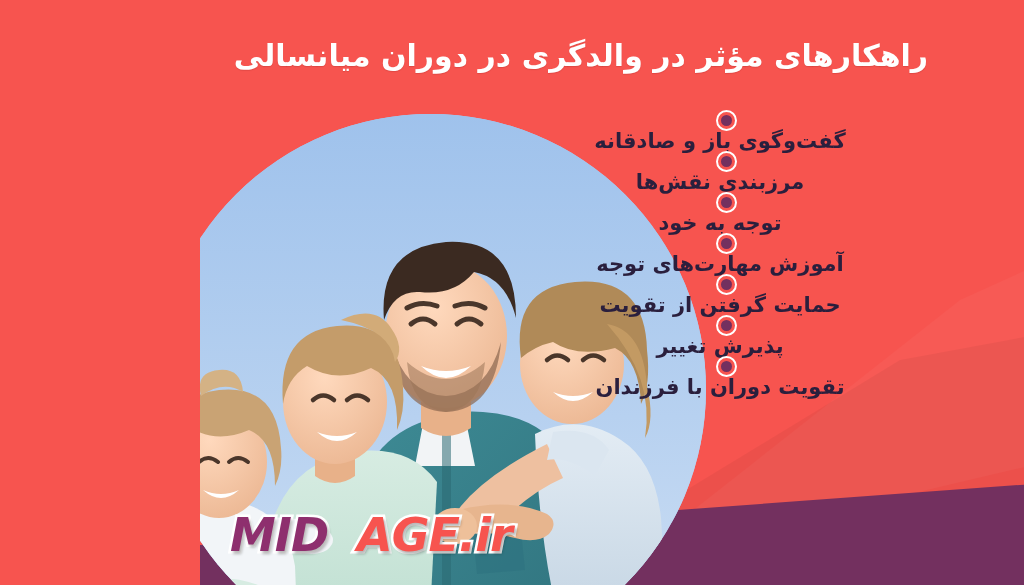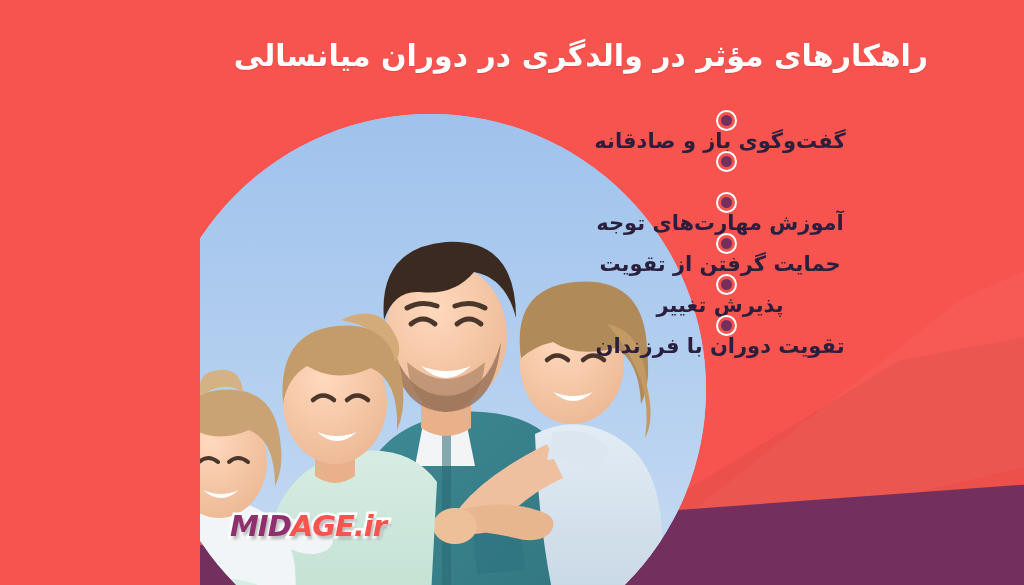--- a/index.html
+++ b/index.html
@@ -110,28 +110,29 @@
     font-weight:bold;
     white-space:nowrap;
     line-height:1;
   }
 
   
   .logo {
     position:absolute;
     left:30px; top:512px;
     font-family:"DejaVu Sans", sans-serif;
-    font-size:29px;
+    font-size:46px;
     font-weight:bold;
     font-style:italic;
     letter-spacing:-1px;
     direction:ltr;
     display:flex;
     align-items:baseline;
     line-height:1;
+    gap:29px;
   }
   .logo-mid {
     color:#8e2f6e;
     -webkit-text-stroke:5px #ffffff;
     paint-order:stroke fill;
     text-shadow:2px 3px 3px rgba(0,0,0,.28);
   }
   .logo-age {
     color:#f7544f;
     -webkit-text-stroke:5px #ffffff;
@@ -276,20 +277,27 @@
     <li class="bullet-item">
       <span class="bullet-marker">
         <span class="bullet-dot"></span>
       </span>
       <span class="bullet-label">گفت‌وگوی باز و صادقانه</span>
     </li>
     <li class="bullet-item">
       <span class="bullet-marker">
         <span class="bullet-dot"></span>
       </span>
+      <span class="bullet-label">مرزبندی نقش‌ها</span>
+    </li>
+    <li class="bullet-item">
+      <span class="bullet-marker">
+        <span class="bullet-dot"></span>
+      </span>
+      <span class="bullet-label">توجه به خود</span>
     </li>
     <li class="bullet-item">
       <span class="bullet-marker">
         <span class="bullet-dot"></span>
       </span>
       <span class="bullet-label">آموزش مهارت‌های توجه</span>
     </li>
     <li class="bullet-item">
       <span class="bullet-marker">
         <span class="bullet-dot"></span>

